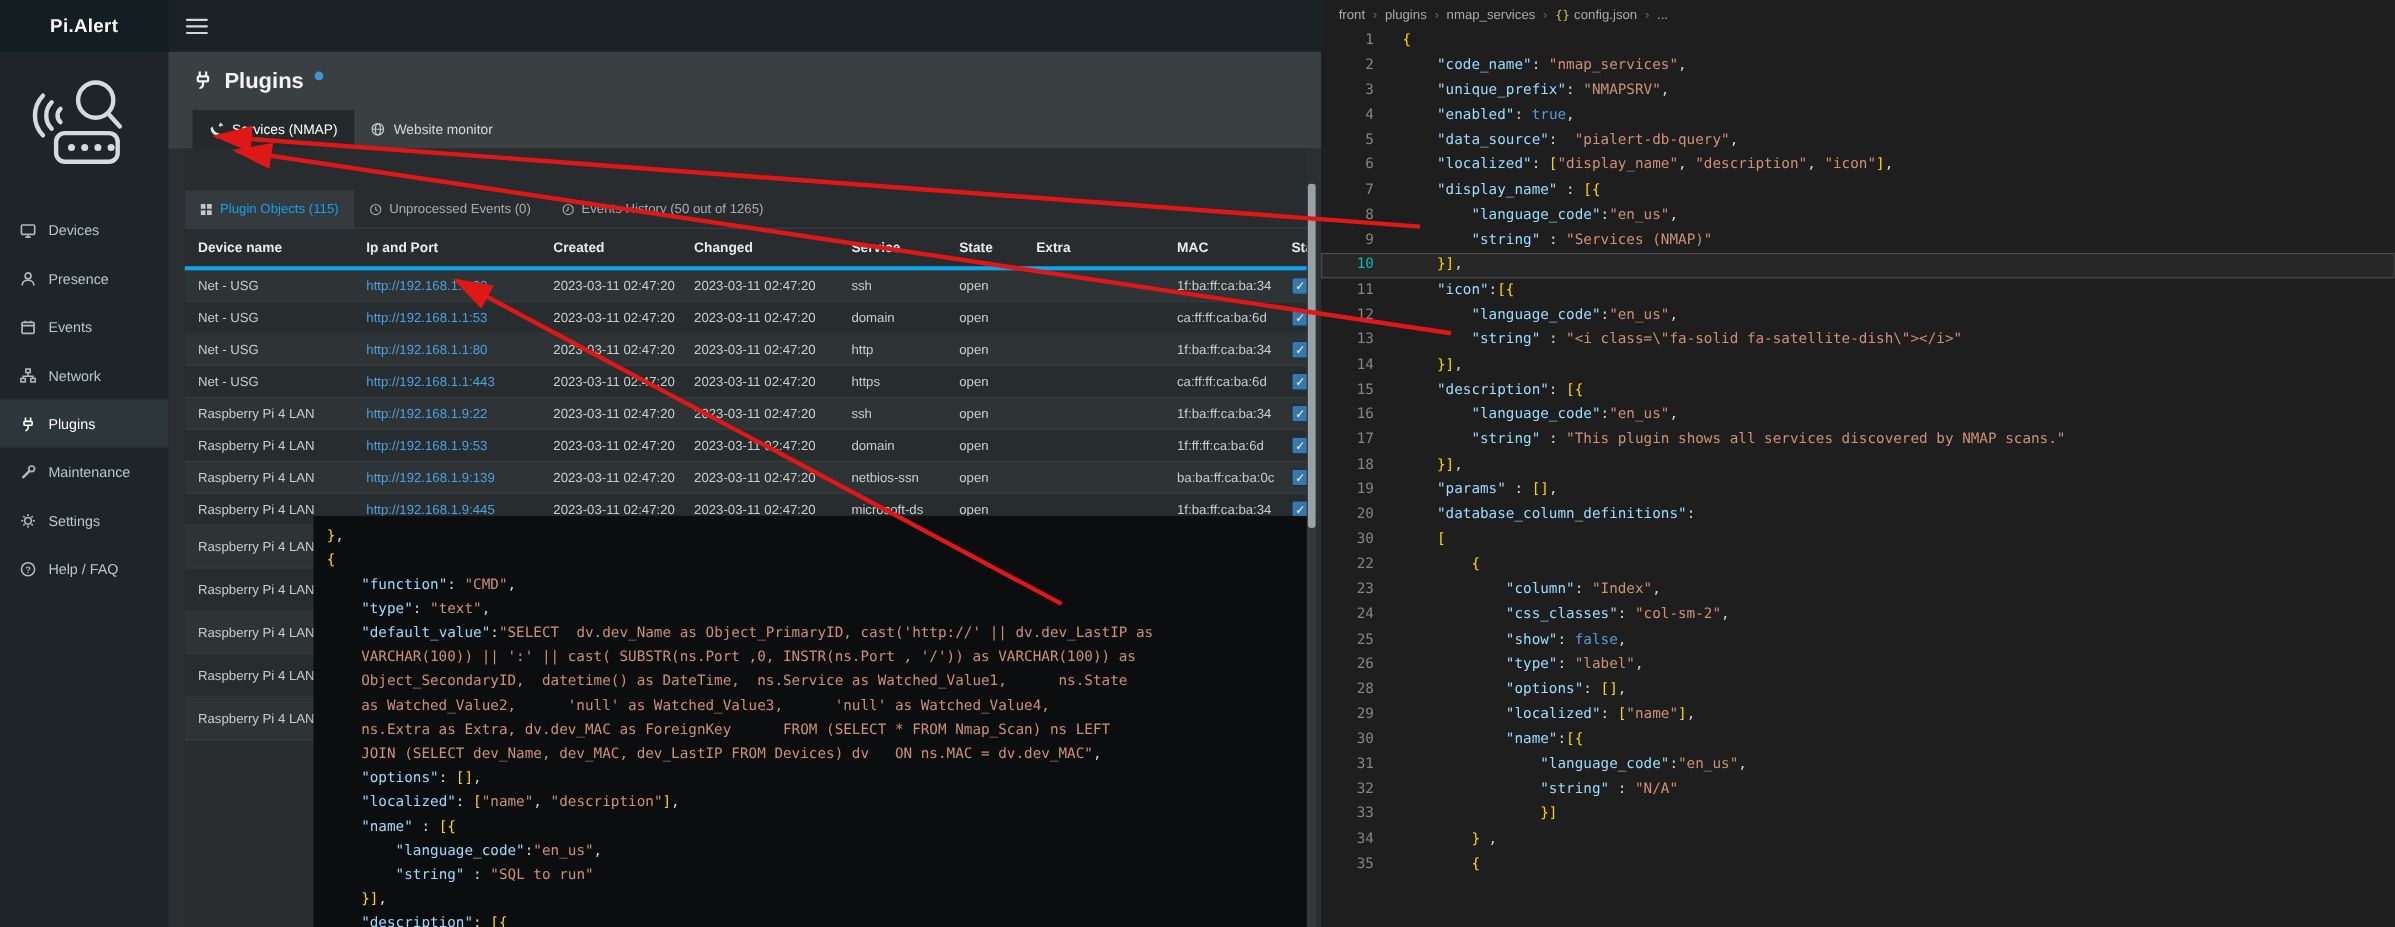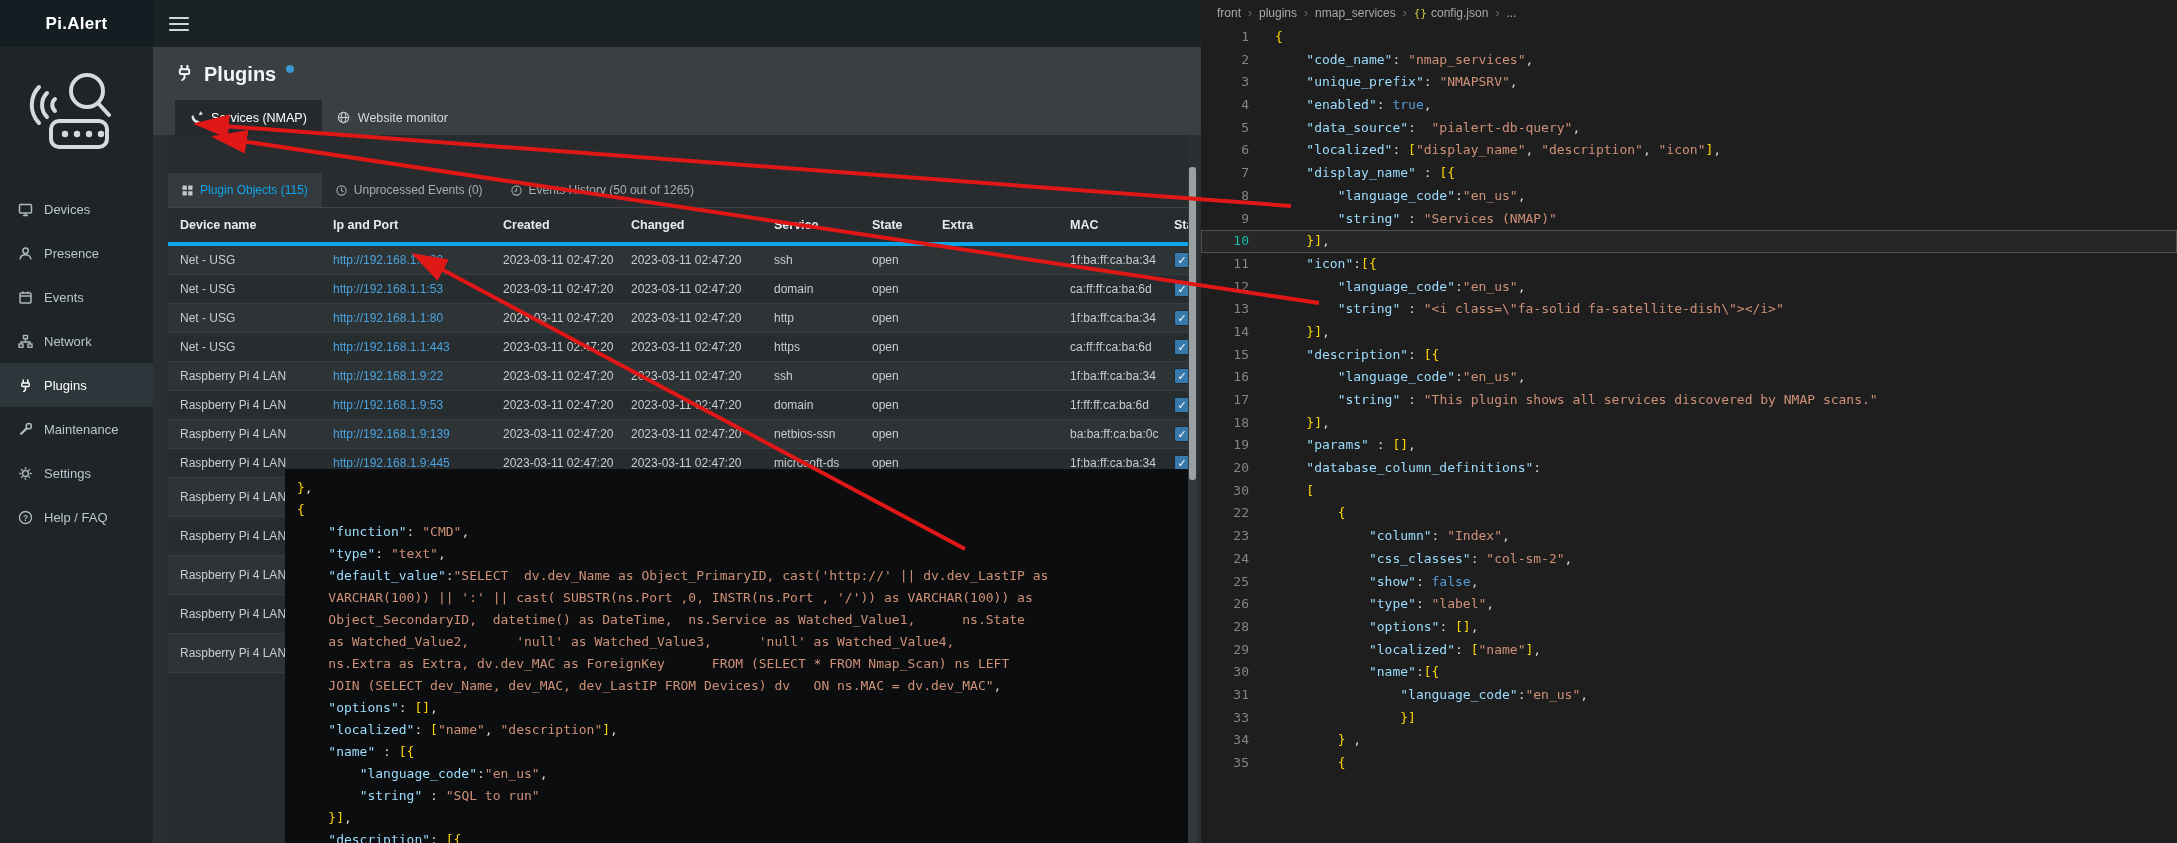--- a/index.html
+++ b/index.html
@@ -445,20 +445,21 @@
         <div class="cline"><span class="lnum">30</span><span class="ltext">    <span style="color:#ffd700">[</span></span></div>
         <div class="cline"><span class="lnum">22</span><span class="ltext">        <span style="color:#ffd700">{</span></span></div>
         <div class="cline"><span class="lnum">23</span><span class="ltext">            <span style="color:#9cdcfe">"column"</span>: <span style="color:#ce9178">"Index"</span>,</span></div>
         <div class="cline"><span class="lnum">24</span><span class="ltext">            <span style="color:#9cdcfe">"css_classes"</span>: <span style="color:#ce9178">"col-sm-2"</span>,</span></div>
         <div class="cline"><span class="lnum">25</span><span class="ltext">            <span style="color:#9cdcfe">"show"</span>: <span style="color:#569cd6">false</span>,</span></div>
         <div class="cline"><span class="lnum">26</span><span class="ltext">            <span style="color:#9cdcfe">"type"</span>: <span style="color:#ce9178">"label"</span>,</span></div>
         <div class="cline"><span class="lnum">28</span><span class="ltext">            <span style="color:#9cdcfe">"options"</span>: <span style="color:#ffd700">[</span><span style="color:#ffd700">]</span>,</span></div>
         <div class="cline"><span class="lnum">29</span><span class="ltext">            <span style="color:#9cdcfe">"localized"</span>: <span style="color:#ffd700">[</span><span style="color:#ce9178">"name"</span><span style="color:#ffd700">]</span>,</span></div>
         <div class="cline"><span class="lnum">30</span><span class="ltext">            <span style="color:#9cdcfe">"name"</span>:<span style="color:#ffd700">[</span><span style="color:#ffd700">{</span></span></div>
         <div class="cline"><span class="lnum">31</span><span class="ltext">                <span style="color:#9cdcfe">"language_code"</span>:<span style="color:#ce9178">"en_us"</span>,</span></div>
+        <div class="cline"><span class="lnum">32</span><span class="ltext">                <span style="color:#9cdcfe">"string"</span> : <span style="color:#ce9178">"N/A"</span></span></div>
         <div class="cline"><span class="lnum">33</span><span class="ltext">                <span style="color:#ffd700">}</span><span style="color:#ffd700">]</span></span></div>
         <div class="cline"><span class="lnum">34</span><span class="ltext">        <span style="color:#ffd700">}</span> ,</span></div>
         <div class="cline"><span class="lnum">35</span><span class="ltext">        <span style="color:#ffd700">{</span></span></div>
       </div>
   </div>
 
   <svg class="arrows">
     <defs>
       <marker id="arr" markerWidth="10" markerHeight="8" refX="8" refY="3" orient="auto" markerUnits="strokeWidth">
         <path d="M0,0 L9,3 L0,6 Z" fill="#e01717"></path>

